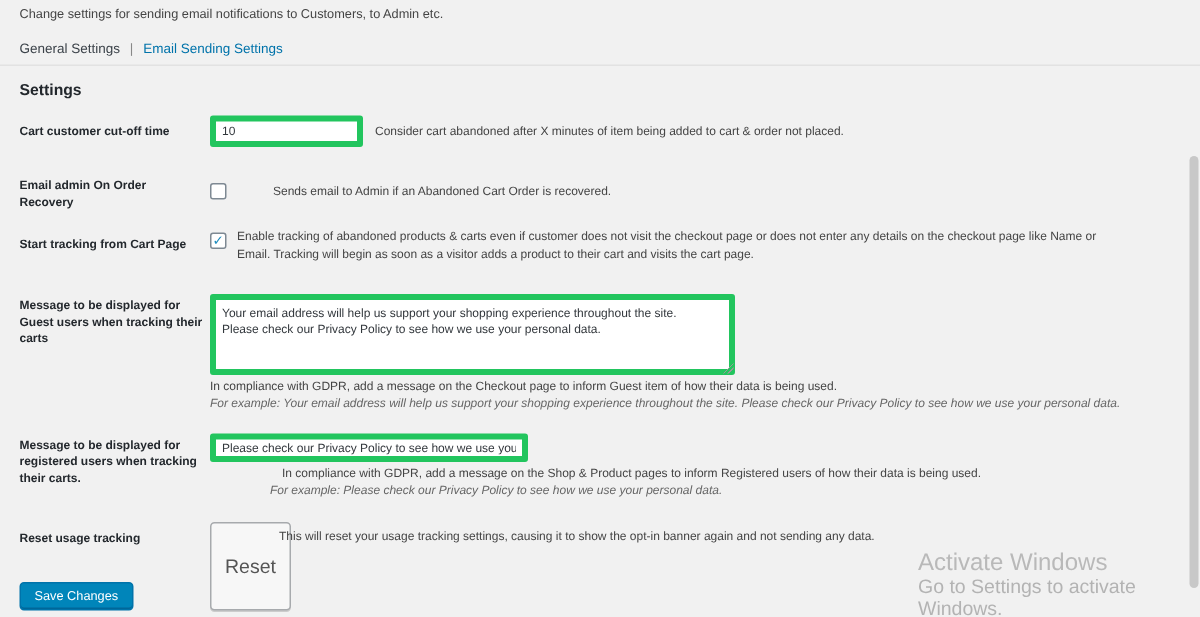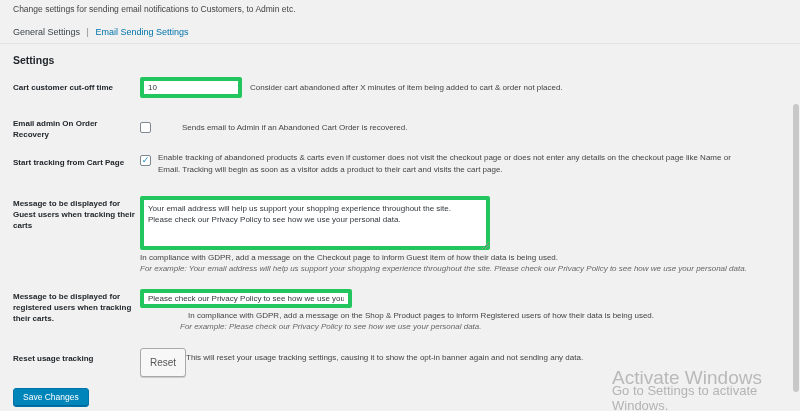--- a/index.html
+++ b/index.html
@@ -39,32 +39,32 @@
     position:absolute; right:1px; bottom:1px; width:7px; height:7px;
     background:
       linear-gradient(135deg, transparent 0 50%, #999 50% 57%, transparent 57% 70%, #999 70% 77%, transparent 77%);
   }
   .checkbox {
     width:11px; height:11px; background:#fff; border:1px solid #7e8993;
     border-radius:2px; font-size:9px; line-height:9px; text-align:center;
     color:#1e8cbe; font-weight:bold; cursor:pointer;
   }
   .btn-secondary {
-    font-size:10px; color:#555; background:#f7f7f7;
-    border:1px solid #a7aaad; border-radius:3px; padding:8px 9px;
+    font-size:13px; color:#555; background:#f7f7f7;
+    border:1px solid #a7aaad; border-radius:3px; padding:21px 9px;
     cursor:pointer; box-shadow:0 1px 0 #ccc;
     font-family:"Liberation Sans","DejaVu Sans",sans-serif;
   }
   .btn-primary {
     font-size:8.5px; color:#fff; background:#0085ba;
     border:1px solid #0073aa; border-radius:3px; padding:3px 9px 4px;
     cursor:pointer; box-shadow:inset 0 -1px 0 #006799;
     font-family:"Liberation Sans","DejaVu Sans",sans-serif;
   }
-  .wm-title { top:367px; left:612px; font-size:19px; color:#b9b9b9; }
+  .wm-title { top:367px; left:612px; font-size:16px; color:#b9b9b9; }
   .wm-sub   { top:383px; left:612px; font-size:13px; color:#b3b3b3; }
   .scroll-thumb {
     top:104px; right:1px; width:6px; height:288px;
     background:#c8c8c8; border-radius:3px; cursor:pointer;
   }
 </style>
 </head>
 <body>
 
 <div class="abs intro">Change settings for sending email notifications to Customers, to Admin etc.</div>

